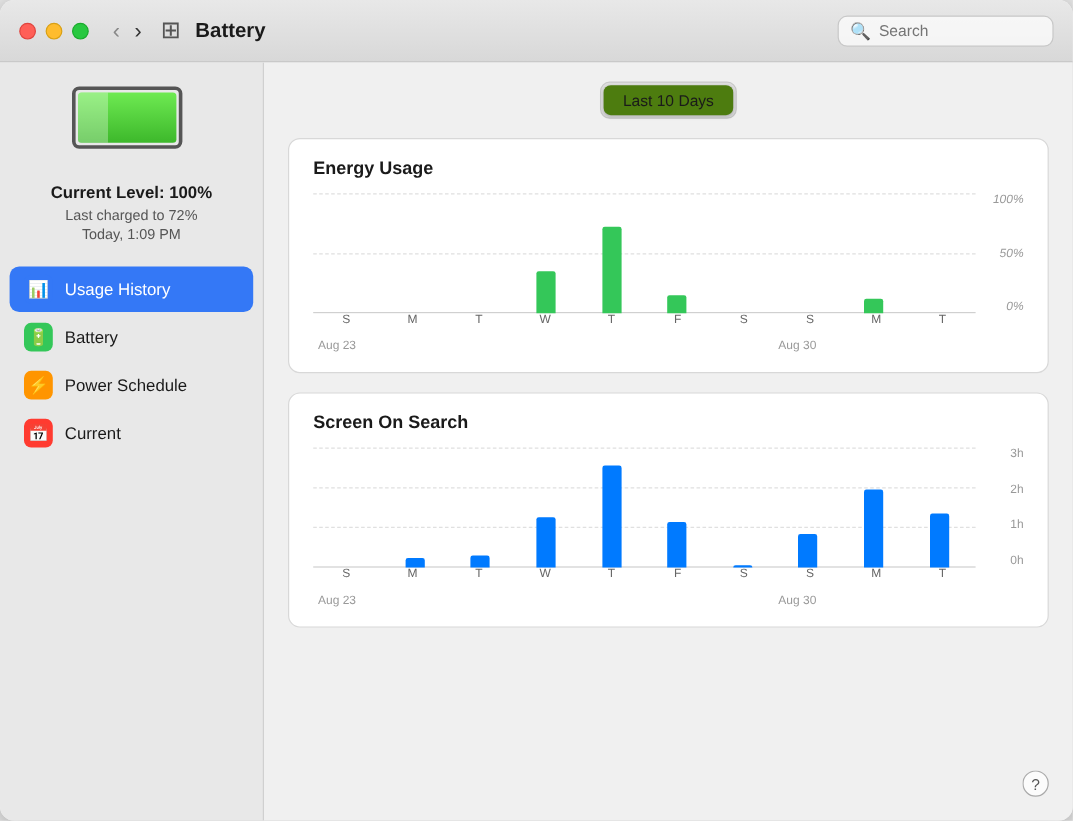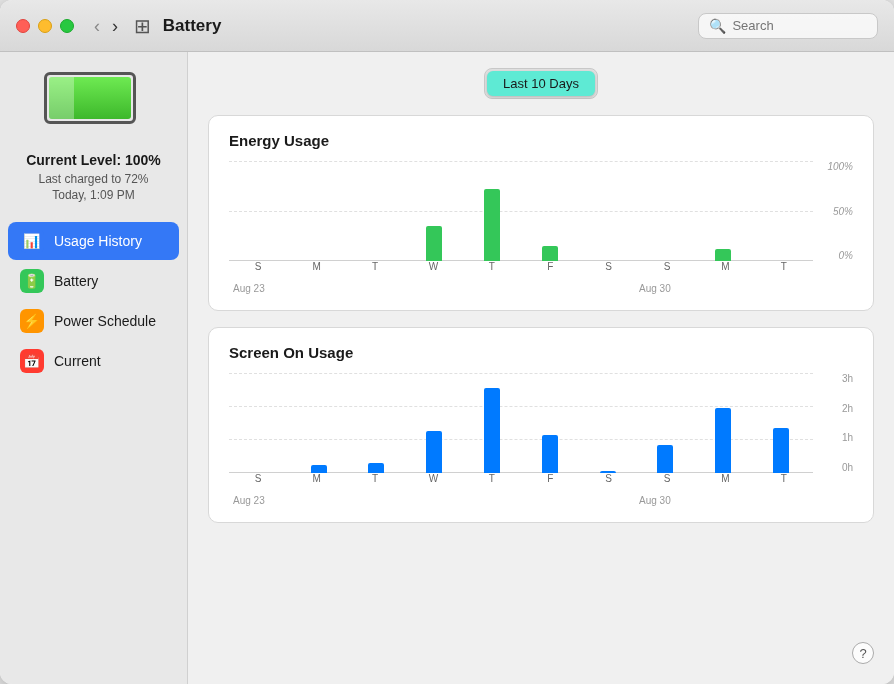--- a/index.html
+++ b/index.html
@@ -89,21 +89,21 @@
       font-size: 13px;
       color: #333;
       width: 120px;
     }
     .content-area {
       display: flex;
       flex: 1;
       overflow: hidden;
     }
     .sidebar {
-      width: 188px;
+      width: 220px;
       background: #e8e8e8;
       border-right: 1px solid #d0d0d0;
       display: flex;
       flex-direction: column;
       align-items: center;
       padding: 20px 0;
       flex-shrink: 0;
     }
     .battery-icon-container {
       width: 100px;
@@ -229,21 +229,21 @@
       padding: 5px 16px;
       border-radius: 6px;
       font-size: 13px;
       cursor: pointer;
       border: none;
       background: transparent;
       color: #333;
       font-weight: 500;
     }
     .tab-btn.active {
-      background: #5eead4;
+      background: #4d7c0f;
       box-shadow: 0 1px 3px rgba(0,0,0,0.2);
       color: #1a1a1a;
     }
     .chart-panel {
       background: white;
       border-radius: 10px;
       padding: 16px 20px;
       margin-bottom: 16px;
       border: 1px solid #d8d8d8;
     }
@@ -419,21 +419,21 @@
         </div>
 
         <div style="display:flex; margin-right:40px; padding-left:4px; margin-top:2px;">
           <div style="flex:3; font-size:10px; color:#999;">Aug 23</div>
           <div style="flex:4;"></div>
           <div style="flex:3; font-size:10px; color:#999;">Aug 30</div>
         </div>
       </div>
 
       <div class="chart-panel">
-        <div class="chart-title">Screen On Usage</div>
+        <div class="chart-title">Screen On Search</div>
         <div style="position:relative; height: 120px;">
 
           <div style="position:absolute; right:0; top:0; bottom:20px; display:flex; flex-direction:column; justify-content:space-between; align-items:flex-end; font-size:10px; color:#999; width:36px;">
             <span>3h</span>
             <span>2h</span>
             <span>1h</span>
             <span>0h</span>
           </div>
 
           <div style="position:absolute; left:0; right:40px; top:0; bottom:0; display:flex; flex-direction:column;">

